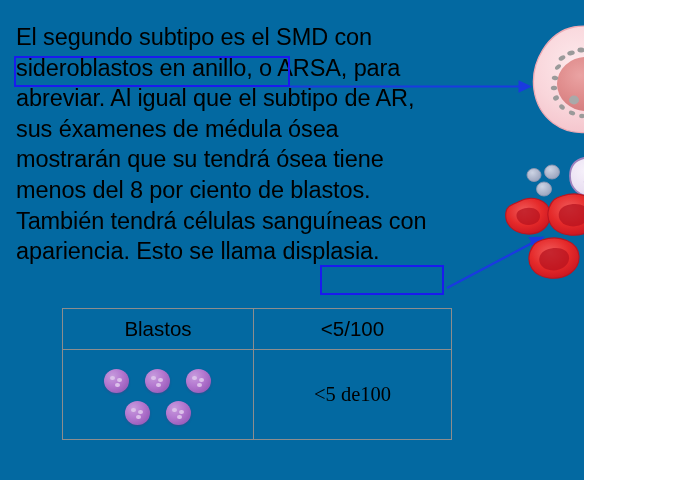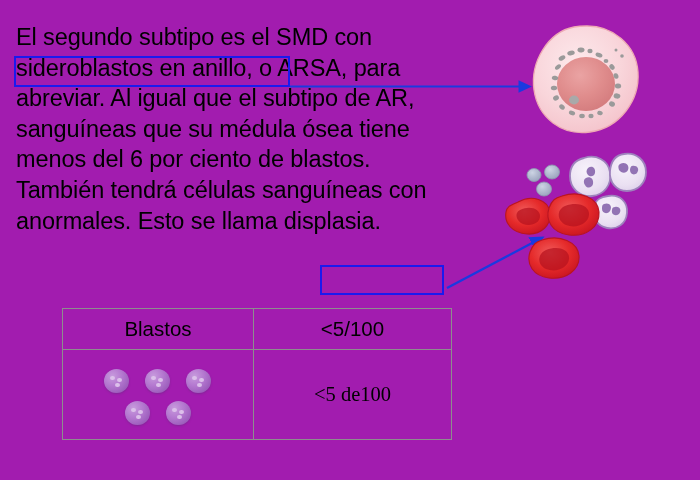--- a/index.html
+++ b/index.html
@@ -5,23 +5,23 @@
   html, body {
     margin: 0;
     padding: 0;
     background: #ffffff;
   }
   body {
     font-family: "Liberation Sans", sans-serif;
   }
   #slide {
     position: relative;
-    width: 700px;
+    width: 584px;
     height: 480px;
-    background: #a21caf;
+    background: #0369a1;
     overflow: hidden;
   }
 
   
   #paragraph {
     position: absolute;
     left: 16px;
     top: 22px;
     width: 480px;
     font-size: 23.5px;
@@ -158,24 +158,25 @@
 </style>
 </head>
 <body>
 
 <div id="slide">
 
   <div id="paragraph">
     <div class="line">El segundo subtipo es el SMD con</div>
     <div class="line">sideroblastos en anillo, o ARSA, para</div>
     <div class="line">abreviar. Al igual que el subtipo de AR,</div>
-    <div class="line">sanguíneas que su médula ósea tiene</div>
-    <div class="line">menos del 6 por ciento de blastos.</div>
+    <div class="line">sus éxamenes de médula ósea</div>
+    <div class="line">mostrarán que su tendrá ósea tiene</div>
+    <div class="line">menos del 8 por ciento de blastos.</div>
     <div class="line">También tendrá células sanguíneas con</div>
-    <div class="line">anormales. Esto se llama displasia.</div>
+    <div class="line">apariencia. Esto se llama displasia.</div>
   </div>
 
   <div class="hl" id="hl-sideroblastos"></div>
   <div class="hl" id="hl-displasia"></div>
 
   <svg id="arrows" viewBox="0 0 700 480">
     <defs>
       <marker id="ah" markerWidth="7" markerHeight="7" refX="1.2" refY="3" orient="auto">
         <path d="M0,0 L6.4,3 L0,6 Z" fill="#1a3ae0"></path>
       </marker>

